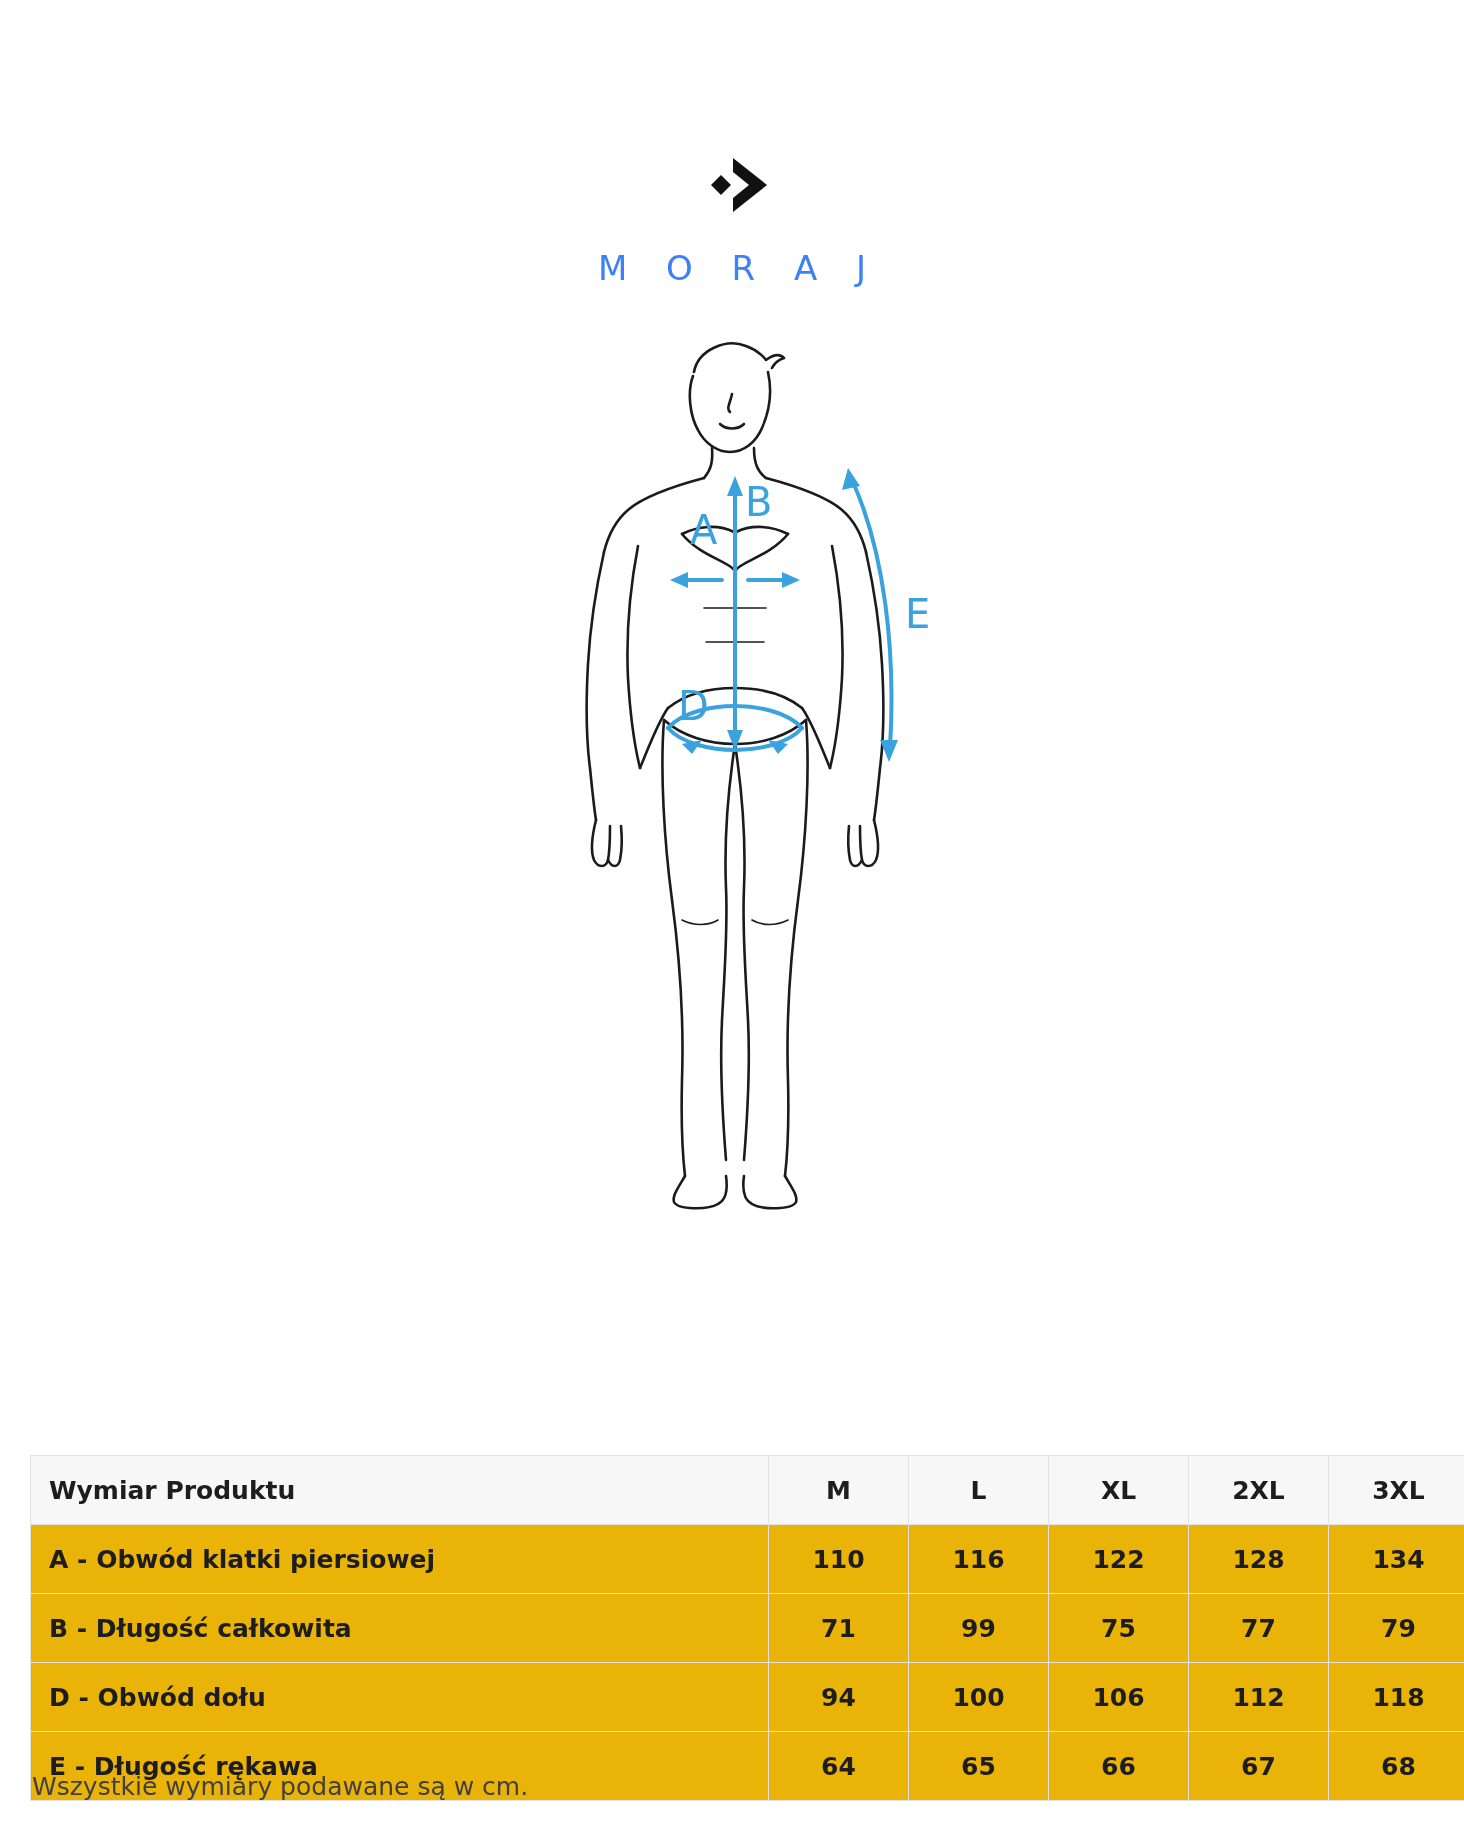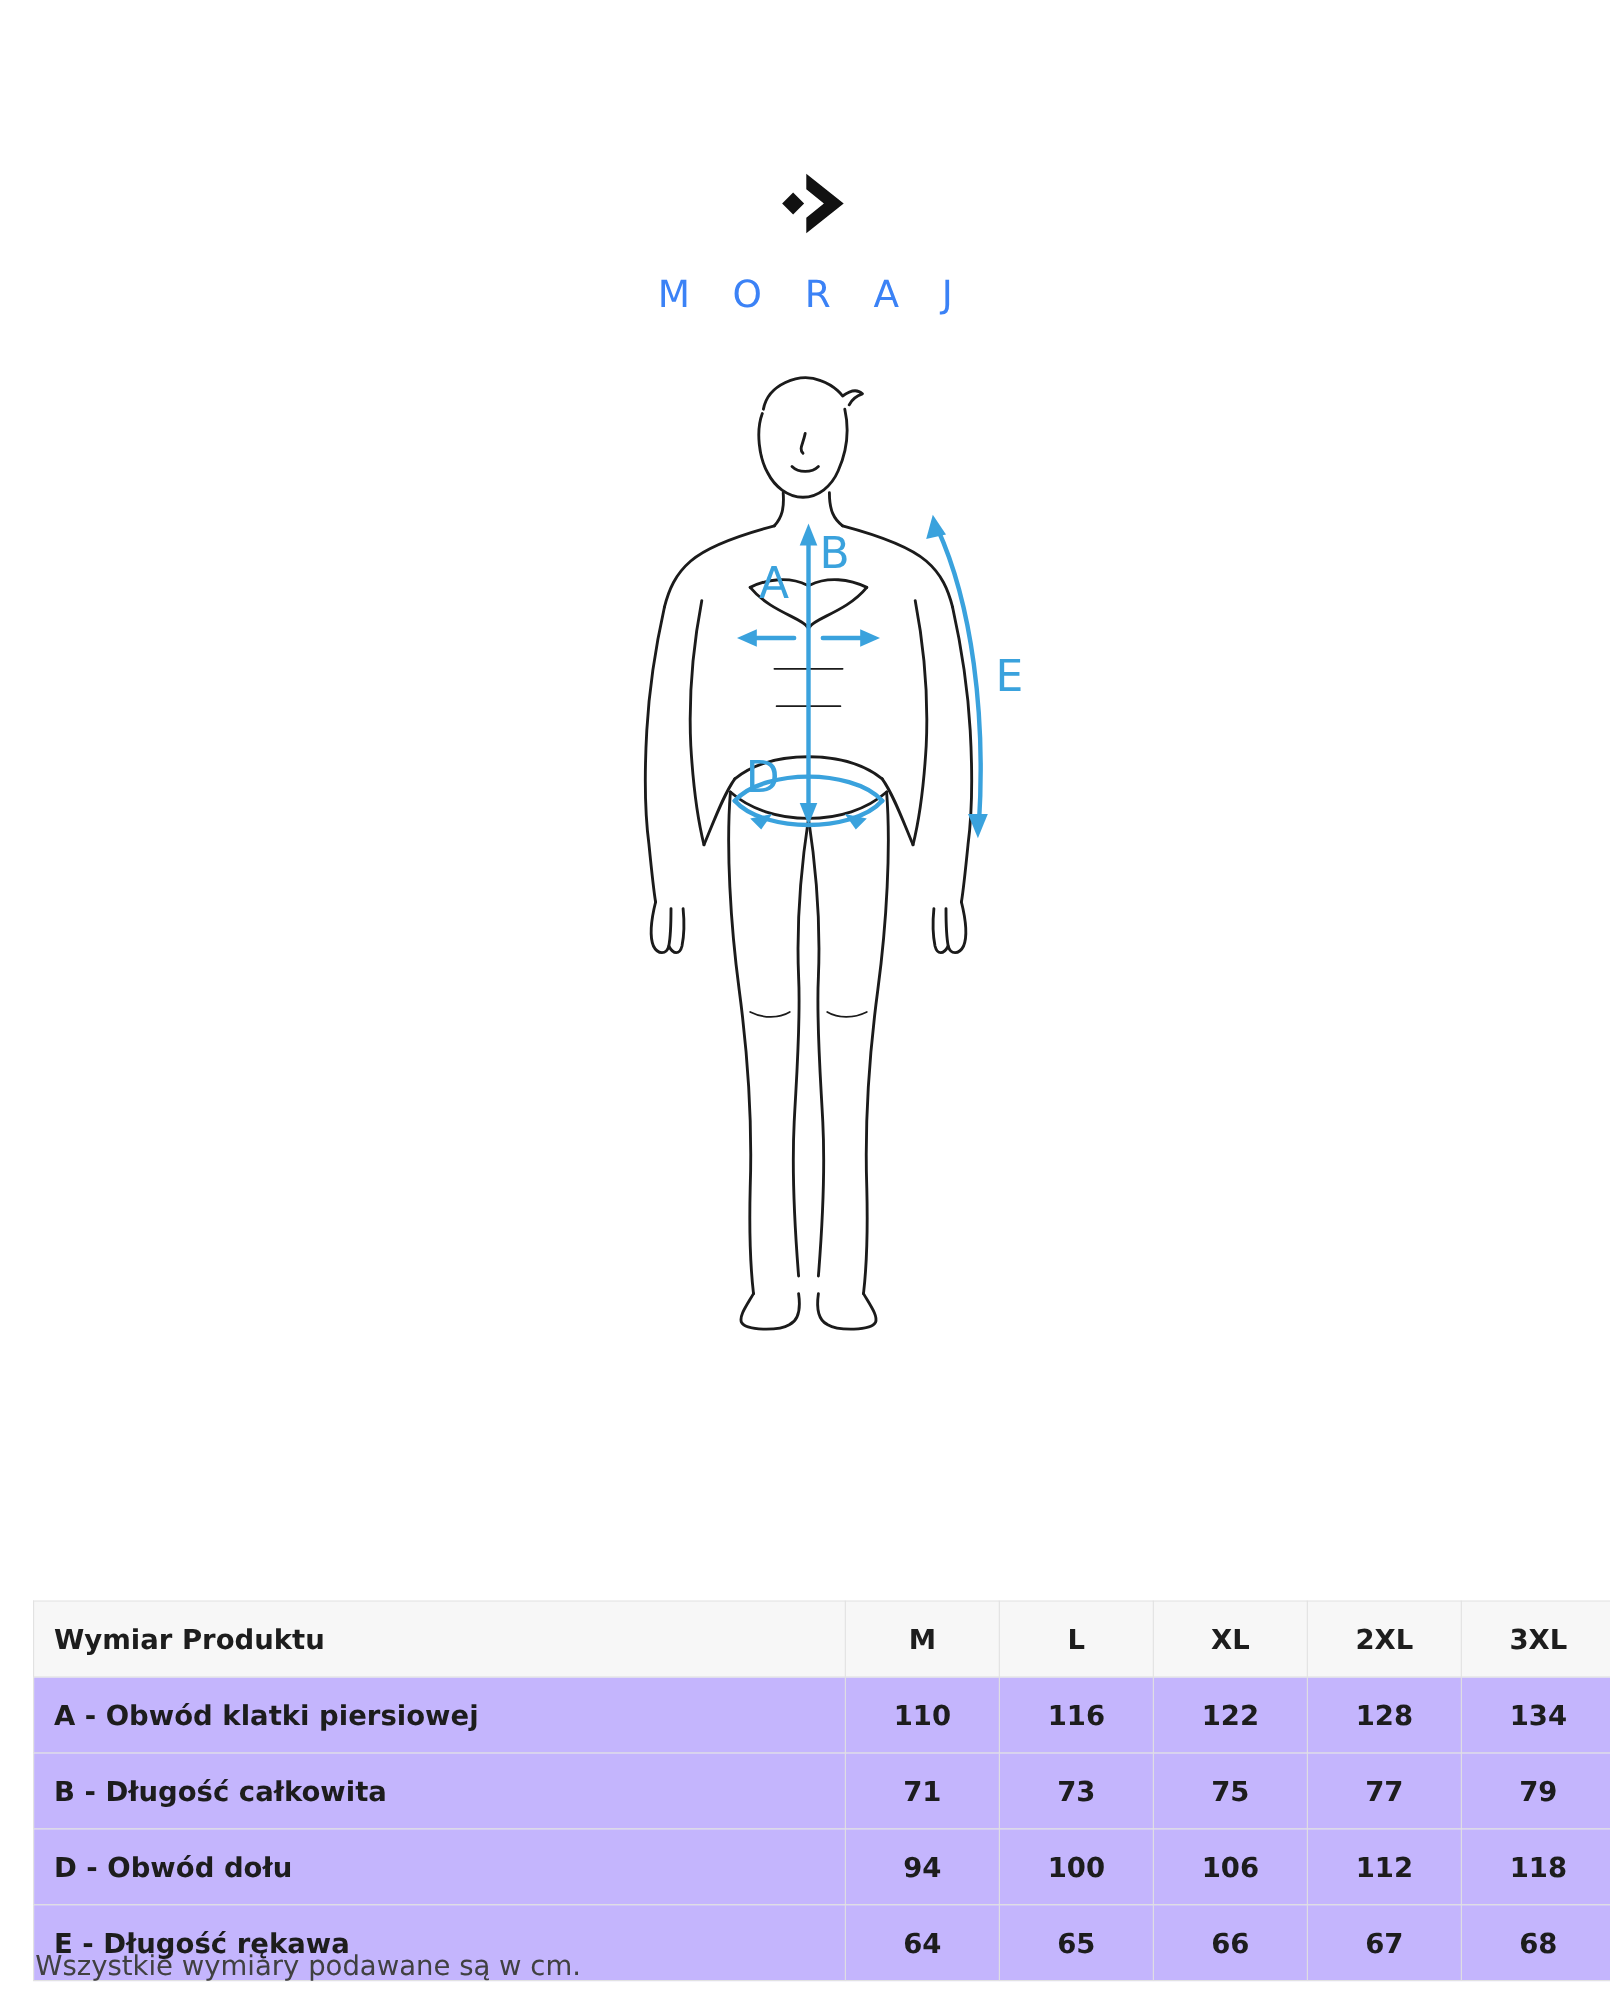--- a/index.html
+++ b/index.html
@@ -91,21 +91,21 @@
     width: 718px;
     font-weight: bold;
   }
   table.size-table td.val,
   table.size-table th.val {
     text-align: center;
     width: 137px;
     font-weight: bold;
   }
   table.size-table tbody td {
-    background: #c4b5fd;
+    background: #eab308;
   }
 
   .footnote {
     position: absolute;
     left: 32px;
     top: 1772px;
     font-size: 25px;
     color: #404040;
   }
 </style>
@@ -220,21 +220,21 @@
           <td class="label-col">A - Obwód klatki piersiowej</td>
           <td class="val">110</td>
           <td class="val">116</td>
           <td class="val">122</td>
           <td class="val">128</td>
           <td class="val">134</td>
         </tr>
         <tr>
           <td class="label-col">B - Długość całkowita</td>
           <td class="val">71</td>
-          <td class="val">73</td>
+          <td class="val">99</td>
           <td class="val">75</td>
           <td class="val">77</td>
           <td class="val">79</td>
         </tr>
         <tr>
           <td class="label-col">D - Obwód dołu</td>
           <td class="val">94</td>
           <td class="val">100</td>
           <td class="val">106</td>
           <td class="val">112</td>

